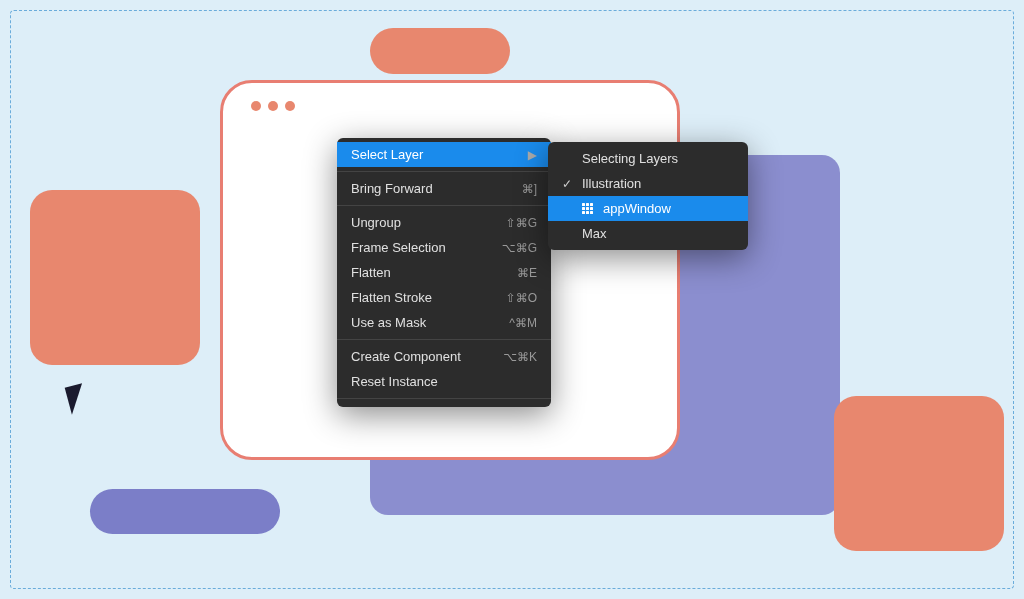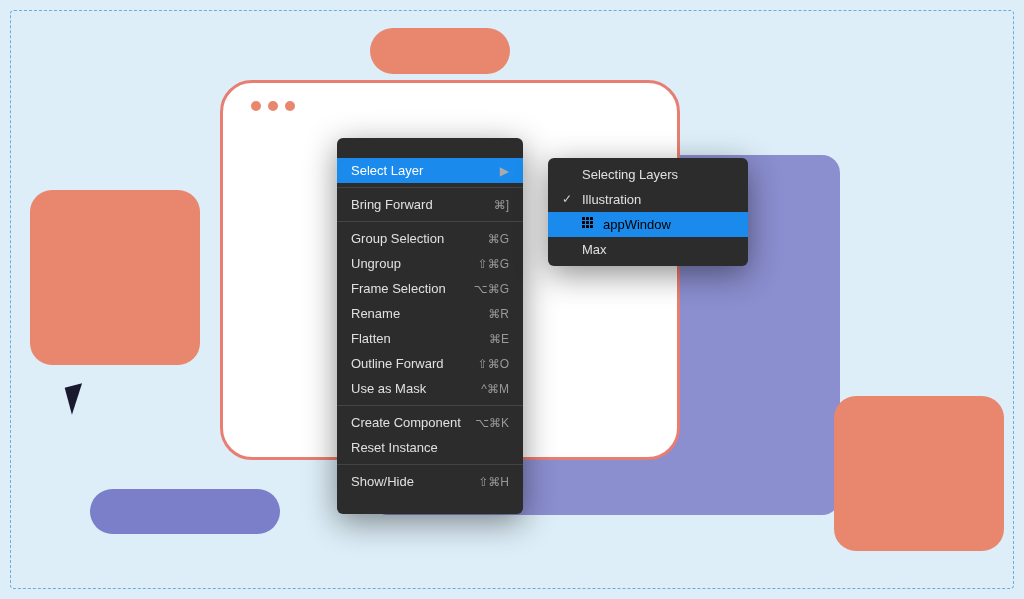--- a/index.html
+++ b/index.html
@@ -125,23 +125,23 @@
     }
 
     
     .context-menu {
       position: absolute;
       top: 138px;
       left: 337px;
       background: #2c2c2c;
       border-radius: 6px;
       box-shadow: 0 8px 32px rgba(0,0,0,0.45);
-      width: 186px;
+      width: 214px;
       z-index: 100;
-      padding: 20px 0;
+      padding: 4px 0;
       font-size: 13px;
     }
 
     .menu-item {
       display: flex;
       align-items: center;
       justify-content: space-between;
       padding: 5px 14px;
       color: #e0e0e0;
       cursor: pointer;
@@ -185,29 +185,30 @@
       border-radius: 6px;
       box-shadow: 0 8px 32px rgba(0,0,0,0.45);
       width: 200px;
       padding: 4px 0;
       font-size: 13px;
       z-index: 101;
     }
 
     .submenu-item {
       display: flex;
+      align-items: center;
       padding: 5px 14px;
       color: #e0e0e0;
       cursor: pointer;
       gap: 6px;
     }
 
     .submenu-item.highlighted {
       background: #1a8bec;
-      color: #000000;
+      color: #ffffff;
     }
 
     .submenu-item .check-space {
       width: 14px;
       font-size: 12px;
       color: #ccc;
     }
 
     .submenu-item.highlighted .check-space {
       color: white;
@@ -275,59 +276,47 @@
     <div class="menu-separator"></div>
 
     <div class="menu-item">
       <span class="menu-item-label">Bring Forward</span>
       <span class="shortcut">⌘]</span>
     </div>
 
     <div class="menu-separator"></div>
 
     <div class="menu-item">
-      <span class="menu-item-label">Group Selection</span>
-      <span class="shortcut">⌘G</span>
-    </div>
-    <div class="menu-item">
       <span class="menu-item-label">Ungroup</span>
       <span class="shortcut">⇧⌘G</span>
     </div>
     <div class="menu-item">
       <span class="menu-item-label">Frame Selection</span>
       <span class="shortcut">⌥⌘G</span>
     </div>
     <div class="menu-item">
-      <span class="menu-item-label">Rename</span>
-      <span class="shortcut">⌘R</span>
-    </div>
-    <div class="menu-item">
       <span class="menu-item-label">Flatten</span>
       <span class="shortcut">⌘E</span>
     </div>
     <div class="menu-item">
-      <span class="menu-item-label">Outline Forward</span>
+      <span class="menu-item-label">Flatten Stroke</span>
       <span class="shortcut">⇧⌘O</span>
     </div>
     <div class="menu-item">
       <span class="menu-item-label">Use as Mask</span>
       <span class="shortcut">^⌘M</span>
     </div>
 
     <div class="menu-separator"></div>
 
     <div class="menu-item">
       <span class="menu-item-label">Create Component</span>
       <span class="shortcut">⌥⌘K</span>
     </div>
     <div class="menu-item">
       <span class="menu-item-label">Reset Instance</span>
     </div>
 
     <div class="menu-separator"></div>
 
-    <div class="menu-item">
-      <span class="menu-item-label">Show/Hide</span>
-      <span class="shortcut">⇧⌘H</span>
-    </div>
 
   </div>
 </div>
 
 </body></html>

